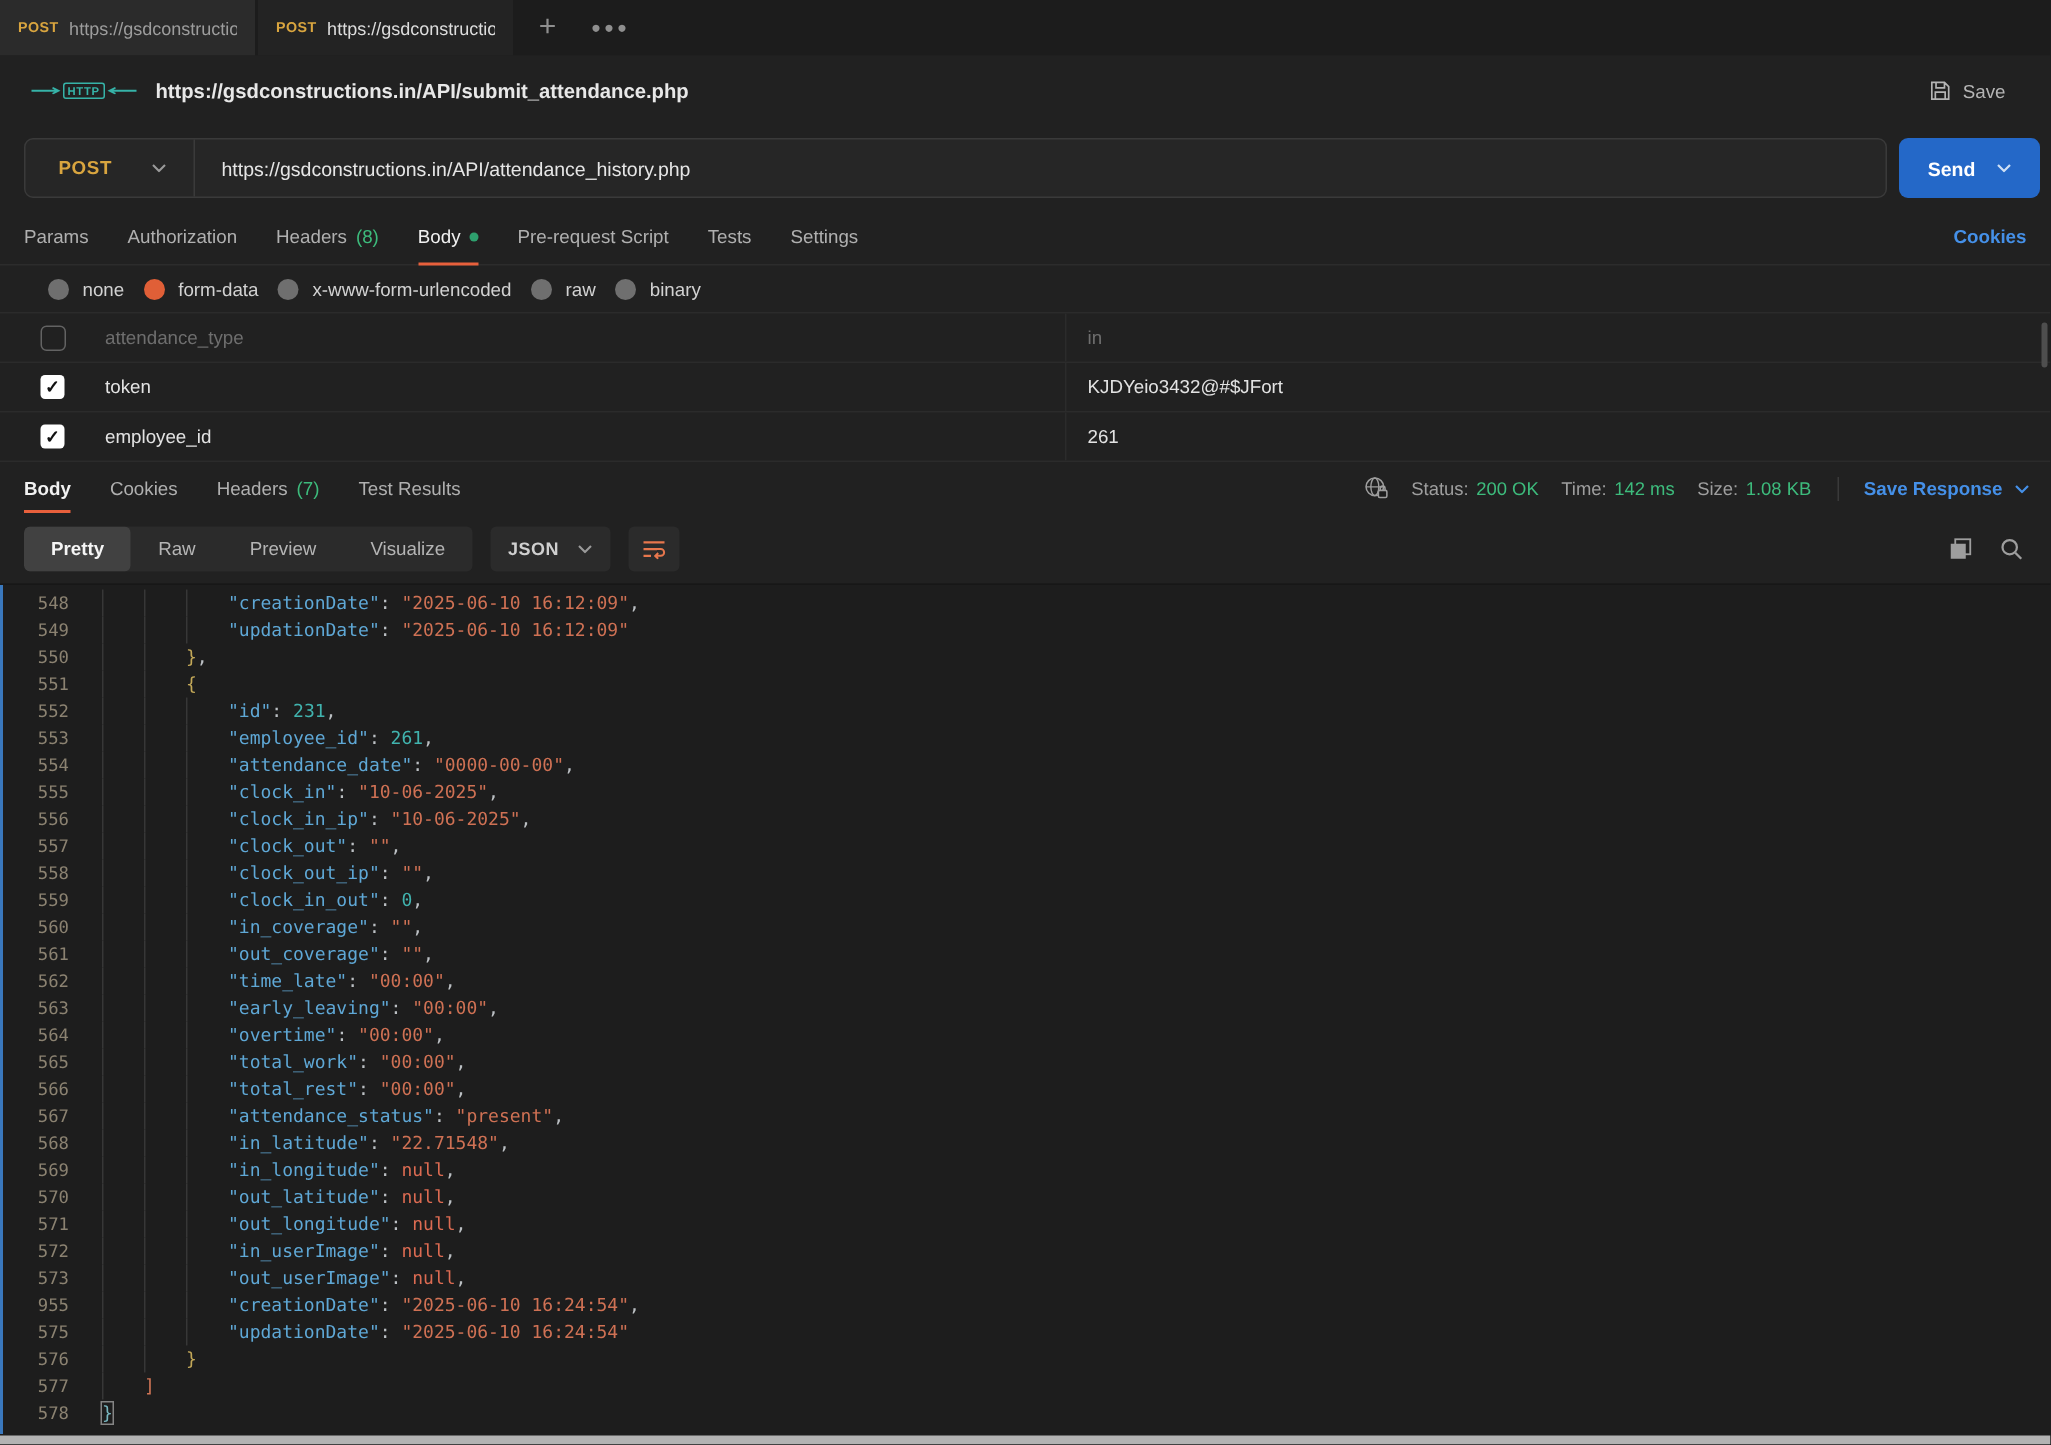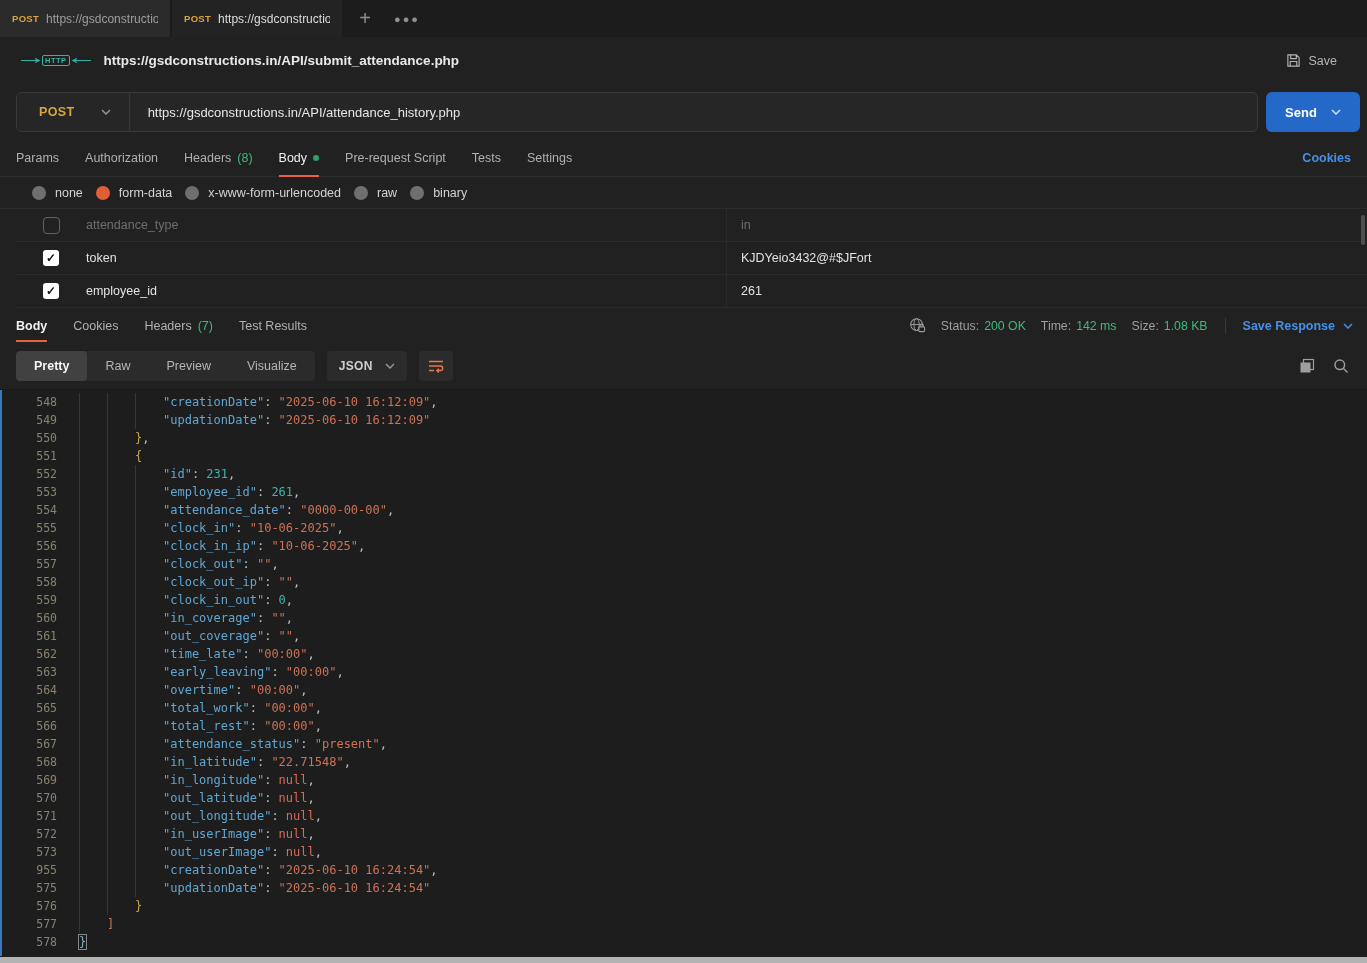--- a/index.html
+++ b/index.html
@@ -62,21 +62,21 @@
 
   
   .radios { position:absolute; top:177px; left:0; right:0; height:31px;
             display:flex; align-items:center; gap:13px; padding-left:32px; }
   .radio { display:flex; align-items:center; gap:9px; cursor:pointer; }
   .radio .rdot { width:14px; height:14px; border-radius:50%; background:#6f6f6f; }
   .radio.sel .rdot { background:#e05f37; }
   .radio .rlbl { font-size:12.5px; color:#d2d2d2; }
 
   
-  .ftable { position:absolute; top:208px; left:0; right:0; border-top:1px solid #2b2b2b;padding-left:16px; }
+  .ftable { position:absolute; top:208px; left:0; right:0; border-top:1px solid #2b2b2b; }
   .frow { height:33px; display:flex; align-items:stretch; border-bottom:1px solid #2b2b2b; }
   .fc-check { flex:0 0 70px; display:flex; align-items:center; justify-content:center; }
   .fc-key { flex:0 0 640px; display:flex; align-items:center; font-size:12.5px; color:#e3e3e3; }
   .fc-val { flex:1 1 auto; border-left:1px solid #2b2b2b; display:flex; align-items:center;
             padding-left:14px; font-size:12.5px; color:#e3e3e3; }
   .frow.ghost .fc-key, .frow.ghost .fc-val { color:#6e6e6e; }
   .cb { width:16px; height:16px; border-radius:3px; background:#ffffff; display:flex;
         align-items:center; justify-content:center; font-size:12px; font-weight:bold;
         color:#111; cursor:pointer; }
   .cb.off { background:transparent; border:1.5px solid #636363; border-radius:4px;
@@ -109,21 +109,21 @@
   .wrap-btn { margin-left:12px; width:34px; height:30px; background:#2b2b2b; border-radius:4px;
               display:flex; align-items:center; justify-content:center; cursor:pointer; }
   .tool-right { margin-left:auto; display:flex; align-items:center; gap:18px; }
   .ic-btn { cursor:pointer; display:flex; align-items:center; }
 
   
   .editor { position:absolute; top:389px; left:0; right:0; bottom:7px; background:#1d1d1d;
             border-top:1px solid #171717; padding-top:3px; overflow:hidden; }
   .blue-edge { position:absolute; left:0; top:0; bottom:0; width:2px; background:#3a78bd; }
   .cline { display:flex; height:18px; line-height:18px;
-           font-family:"DejaVu Sans Mono", monospace; font-size:12px;margin-left:11px; }
+           font-family:"DejaVu Sans Mono", monospace; font-size:12px; }
   .lnum { flex:0 0 46px; text-align:right; color:#8b8271; font-size:11.5px; }
   .fold { flex:0 0 22px; }
   .lcode { white-space:pre; }
   .guide { display:inline-block; width:28px; height:18px; vertical-align:top;
            border-left:1px solid #373737; }
   .tk-k { color:#5fa8d6; } .tk-s { color:#cf7154; } .tk-d { color:#41b3ae; }
   .tk-u { color:#dc6b52; } .tk-p { color:#bcc0c4; } .tk-g { color:#c3a858; }
   .tk-q { color:#cf7455; } .tk-x { color:#79b7c0; outline:1px solid #858585; }
 
   

